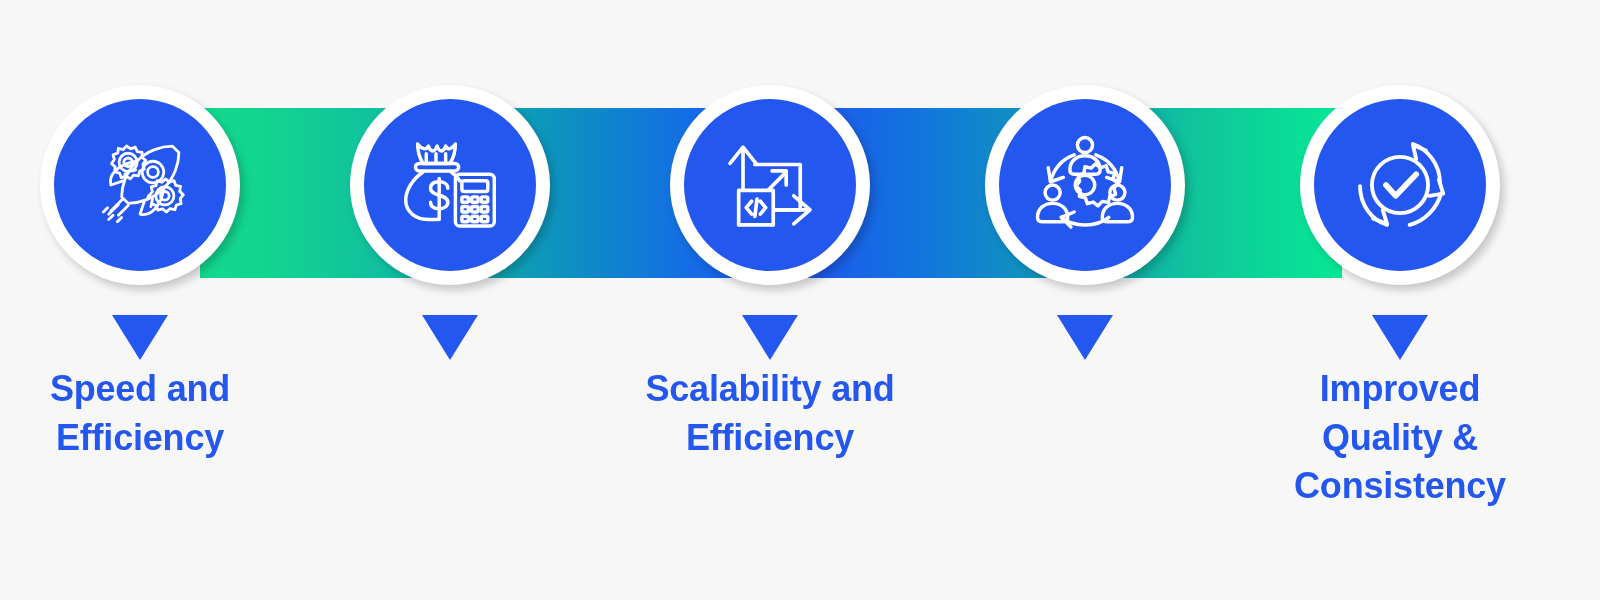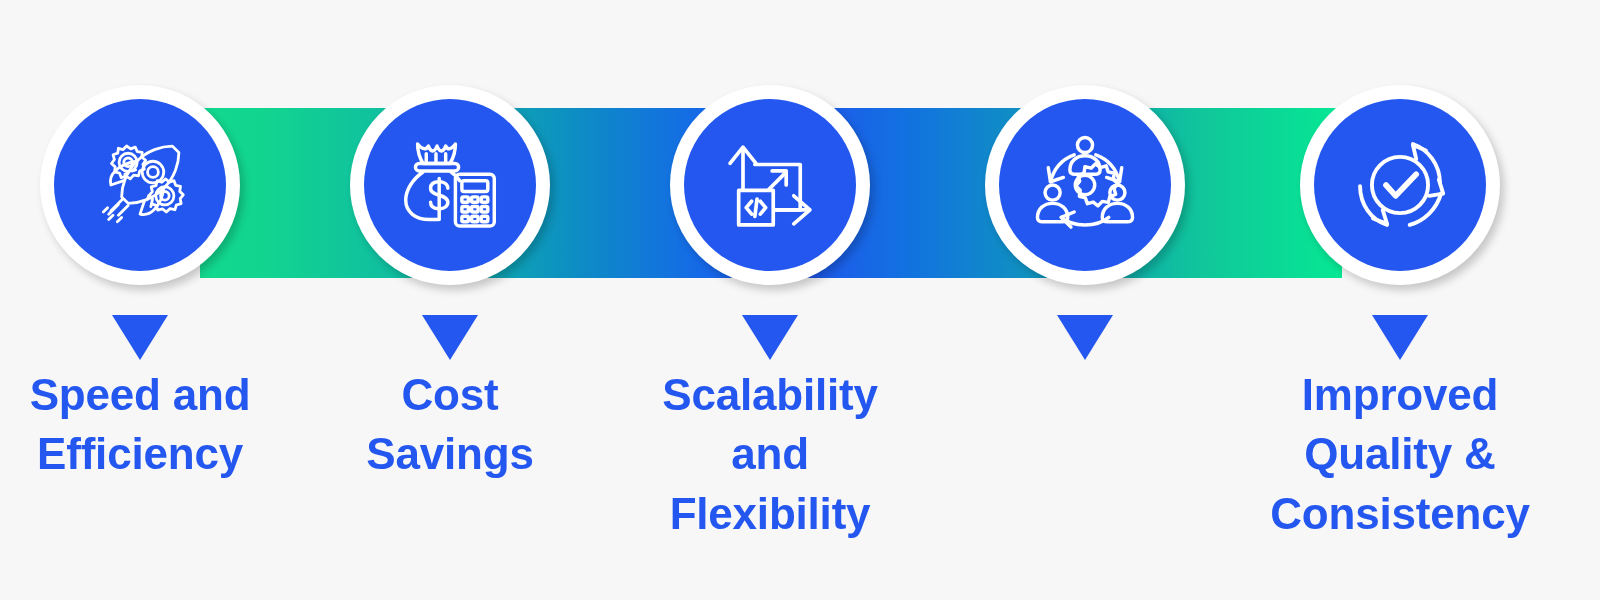--- a/index.html
+++ b/index.html
@@ -95,21 +95,21 @@
 
   .step-label {
     position: absolute;
     top: 365px;
     left: 0;
     width: 100%;
     text-align: center;
     color: #2457ef;
     font-family: "Liberation Sans", sans-serif;
     font-weight: bold;
-    font-size: 44px;
+    font-size: 36px;
     line-height: 1.35;
     letter-spacing: -0.2px;
     white-space: pre-line;
   }
 
   
   #step-0 { left: 0px; }
   #step-1 { left: 310px; }
   #step-2 { left: 630px; }
   #step-3 { left: 945px; }
@@ -183,22 +183,20 @@
           <rect x="61" y="70" width="6" height="5" rx="1.4"></rect>
           <rect x="70" y="70" width="6" height="5" rx="1.4"></rect>
           <rect x="79" y="70" width="6" height="5" rx="1.4"></rect>
           <rect x="61" y="79" width="6" height="5" rx="1.4"></rect>
           <rect x="70" y="79" width="6" height="5" rx="1.4"></rect>
           <rect x="79" y="79" width="6" height="5" rx="1.4"></rect>
         </svg>
       </div>
     </div>
     <div class="pointer"></div>
-    <div class="step-label">Cost
-Savings</div>
   </div>
 
   <div class="step" id="step-2">
     <div class="circle-wrap">
       <div class="circle-ring"></div>
       <div class="circle-inner">
         <svg viewBox="0 0 100 100" fill="none" stroke="#ffffff" stroke-width="3.4" stroke-linecap="round" stroke-linejoin="round">
 
           <path d="M36 31 h42 v42"></path>
           <path d="M78 73 h-42"></path>
@@ -212,21 +210,21 @@
           <path d="M44 59 l20-20"></path>
           <path d="M52 37 h13 v13"></path>
 
           <rect x="21" y="55" width="32" height="32" fill="#2457ef"></rect>
           <path d="M33 65 l-5 6 5 6 M41 65 l5 6 -5 6 M38 63 l-2 16"></path>
         </svg>
       </div>
     </div>
     <div class="pointer"></div>
     <div class="step-label">Scalability and
-Flexibility</div>
+Efficiency</div>
   </div>
 
   <div class="step" id="step-3">
     <div class="circle-wrap">
       <div class="circle-ring"></div>
       <div class="circle-inner">
         <svg viewBox="0 0 100 100" fill="none" stroke="#ffffff" stroke-width="3.2" stroke-linecap="round" stroke-linejoin="round">
 
           <circle cx="50" cy="13" r="7"></circle>
           <path d="M36 36 c0-8 6-13 14-13 8 0 14 5 14 13 0 3-2 4-5 4 h-18 c-3 0-5-1-5-4z"></path>

